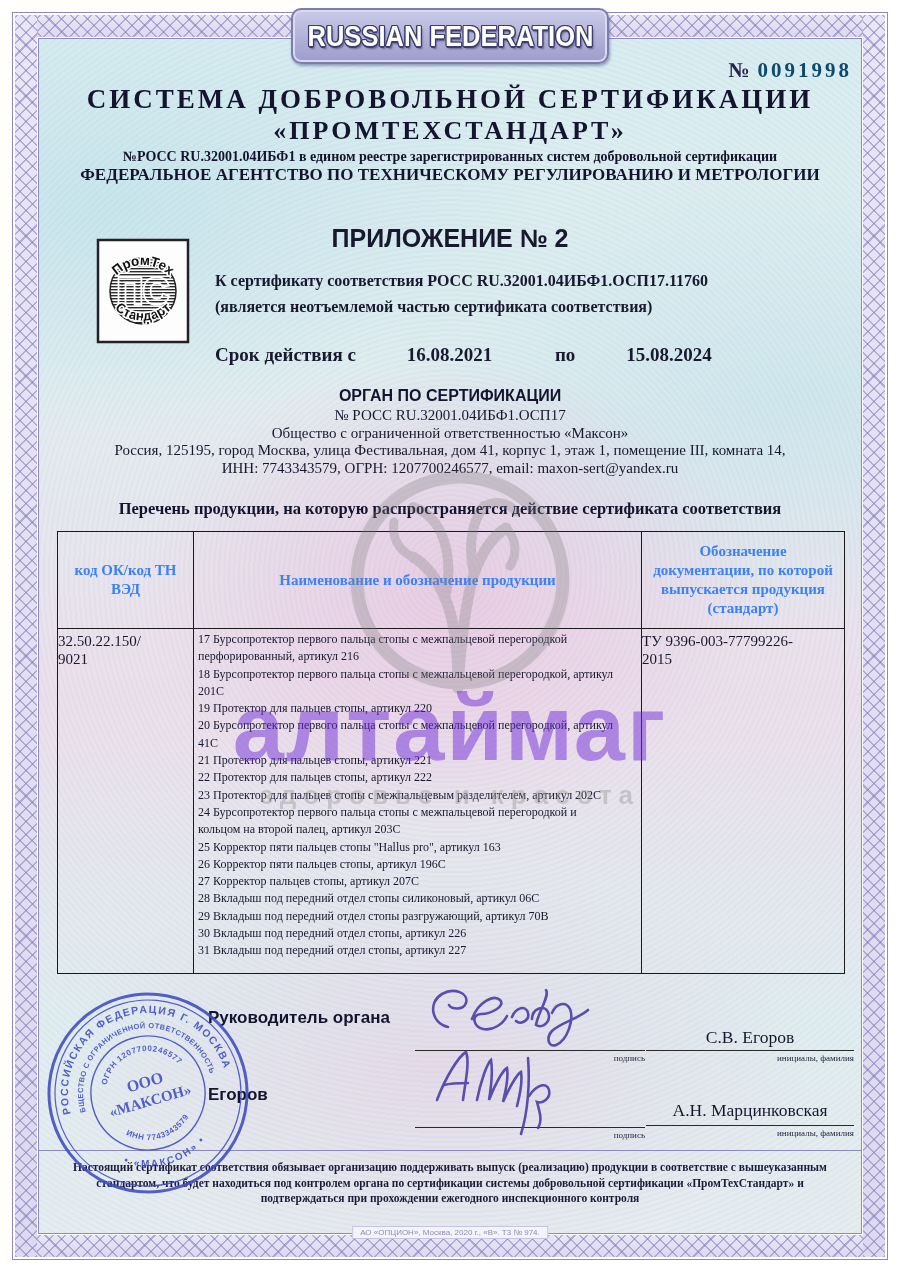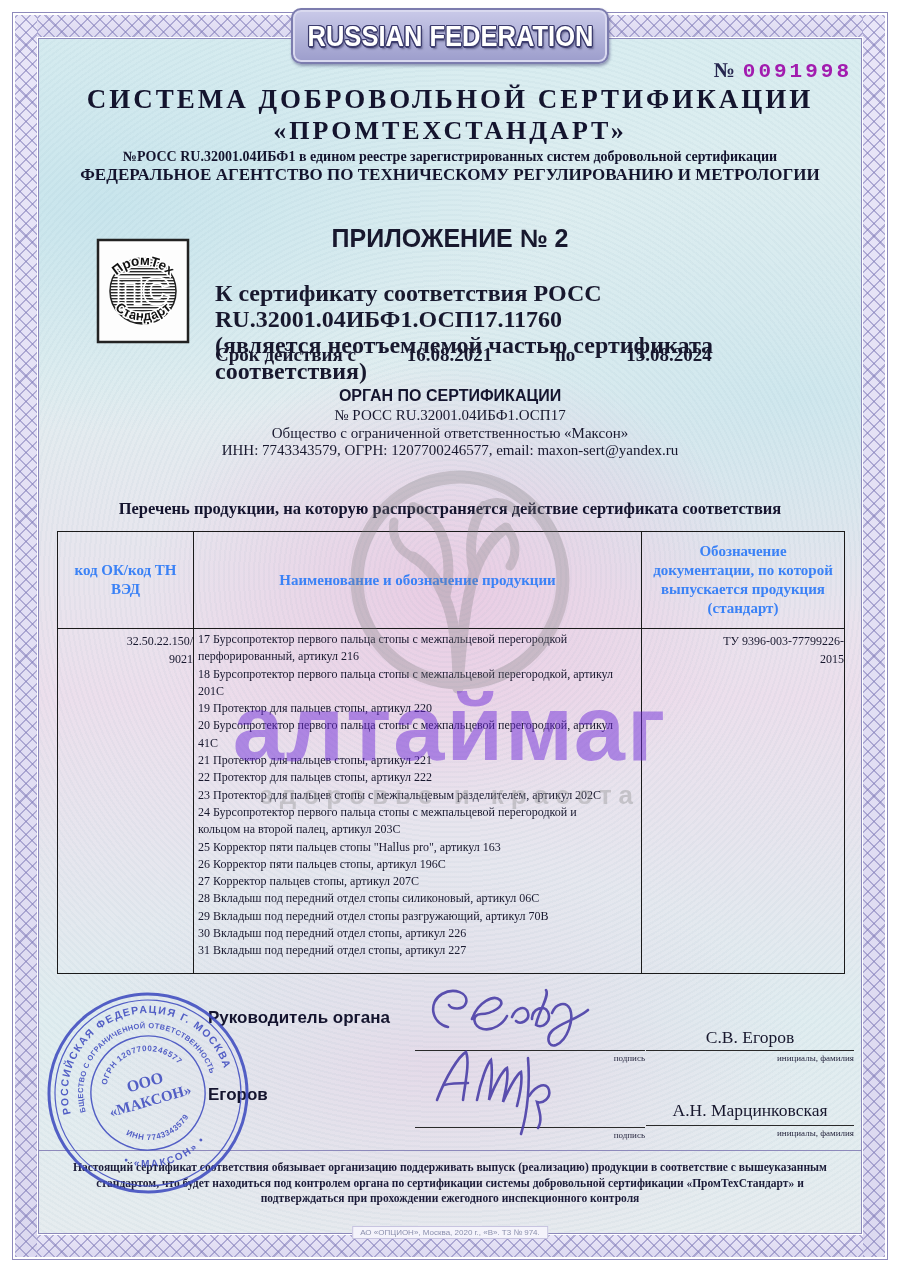--- a/index.html
+++ b/index.html
@@ -37,49 +37,49 @@
   }
   .badge-text{
     font-family:"Liberation Sans", sans-serif;font-weight:bold;font-size:29px;letter-spacing:0;
     color:#fff;transform:scaleX(.88);white-space:nowrap;
     text-shadow:-1.5px 0 #3c3c6e,1.5px 0 #3c3c6e,0 -1.5px #3c3c6e,0 1.5px #3c3c6e,
                 -1px -1px #3c3c6e,1px 1px #3c3c6e,-1px 1px #3c3c6e,1px -1px #3c3c6e,2px 3px 2px rgba(40,40,80,.5);
   }
   
   .serial{position:absolute;top:58px;right:48px;font-size:21px;z-index:5;white-space:nowrap;}
   .serial .pfx{color:#26264e;font-weight:bold;margin-right:8px;}
-  .serial .num{color:#a21caf;font-weight:bold;letter-spacing:3px;font-family:Liberation Mono, monospace;text-align:right;}
+  .serial .num{color:#0c4a6e;font-weight:bold;letter-spacing:3px;font-family:Liberation Serif, serif;text-align:right;}
   
   .ctr{position:absolute;left:0;right:0;text-align:center;}
   .title1{top:84px;font-size:27px;font-weight:bold;letter-spacing:3px;color:#14142e;}
   .title2{top:116px;font-size:26px;font-weight:bold;letter-spacing:3px;color:#14142e;}
   .registry{top:149px;font-size:14px;font-weight:bold;color:#14142e;}
   .agency{top:165px;font-size:17px;font-weight:bold;color:#14142e;}
   .annex-title{top:224px;font-family:"Liberation Sans", sans-serif;font-size:25px;font-weight:bold;color:#18182e;}
   
   .pts-logo{position:absolute;left:96px;top:238px;width:94px;height:106px;}
   
-  .certref{position:absolute;left:215px;top:280px;width:620px;font-size:24px;font-weight:600;line-height:26px;color:#18182e;}
+  .certref{position:absolute;left:215px;top:268px;width:620px;font-size:16px;font-weight:600;line-height:26px;color:#18182e;}
   .validity{position:absolute;left:215px;top:344px;font-size:19px;font-weight:600;color:#18182e;}
   .validity .v{margin-left:46px;} .validity .p{margin-left:58px;} .validity .v2{margin-left:46px;}
   
   .org-h{top:387px;font-family:"Liberation Sans", sans-serif;font-size:16px;font-weight:bold;color:#14142e;}
   .org-lines{top:407px;font-size:15px;line-height:17.5px;color:#18182e;}
   .products-h{top:499px;font-size:16.5px;font-weight:bold;color:#14142e;}
   
   .tbl{position:absolute;left:57px;top:531px;width:786px;border:1.5px solid #1a1a1a;display:flex;flex-direction:column;background:transparent;}
   .trow{display:flex;}
   .tc{border-right:1px solid #1a1a1a;box-sizing:border-box;}
   .tc:last-child{border-right:none;}
   .c1{width:136px;} .c2{width:448px;} .c3{flex:1;}
   .thead{border-bottom:1px solid #1a1a1a;min-height:96px;}
   .thead .tc{display:flex;align-items:center;justify-content:center;text-align:center;
       font-weight:bold;font-size:15px;line-height:19px;padding:6px 8px;color:#3b82f6;}
   .tbody{min-height:344px;}
-  .tbody .c1, .tbody .c3{text-align:right;font-size:12px;line-height:18px;padding-top:3px;color:#18182e;}
+  .tbody .c1, .tbody .c3{text-align:left;font-size:15px;line-height:18px;padding-top:3px;color:#18182e;}
   .tbody .c2{font-size:12px;line-height:17.3px;padding:2px 20px 4px 4px;color:#18182e;}
   
   .wm{position:absolute;pointer-events:none;z-index:4;}
   .wm-tree{left:338px;top:460px;}
   .wm-brand{left:0;width:100%;top:682px;text-align:center;font-family:"Liberation Sans", sans-serif;
       font-weight:bold;font-size:92px;color:#6d28d9;opacity:.48;letter-spacing:2px;line-height:92px;}
   .wm-tag{left:0;width:100%;top:780px;text-align:center;font-family:"Liberation Sans", sans-serif;
       font-weight:bold;font-size:26px;color:#979797;opacity:.42;letter-spacing:7px;}
   
   .sig-label{position:absolute;left:208px;font-family:"Liberation Sans", sans-serif;font-size:17px;font-weight:bold;color:#14142e;}
@@ -156,20 +156,21 @@
     <span>Срок действия с</span>
     <span class="v">16.08.2021</span>
     <span class="p">по</span>
     <span class="v2">15.08.2024</span>
   </div>
 
   <div class="ctr org-h">ОРГАН ПО СЕРТИФИКАЦИИ</div>
   <div class="ctr org-lines">
     <div>№ РОСС RU.32001.04ИБФ1.ОСП17</div>
     <div>Общество с ограниченной ответственностью «Максон»</div>
+    <div>Россия, 125195, город Москва, улица Фестивальная, дом 41, корпус 1, этаж 1, помещение III, комната 14,</div>
     <div>ИНН: 7743343579, ОГРН: 1207700246577, email: maxon-sert@yandex.ru</div>
   </div>
 
   <div class="ctr products-h">Перечень продукции, на которую распространяется действие сертификата соответствия</div>
 
   <div class="tbl">
     <div class="trow thead">
       <div class="tc c1">код ОК/код ТН ВЭД</div>
       <div class="tc c2">Наименование и обозначение продукции</div>
       <div class="tc c3">Обозначение документации, по которой выпускается продукция (стандарт)</div>

